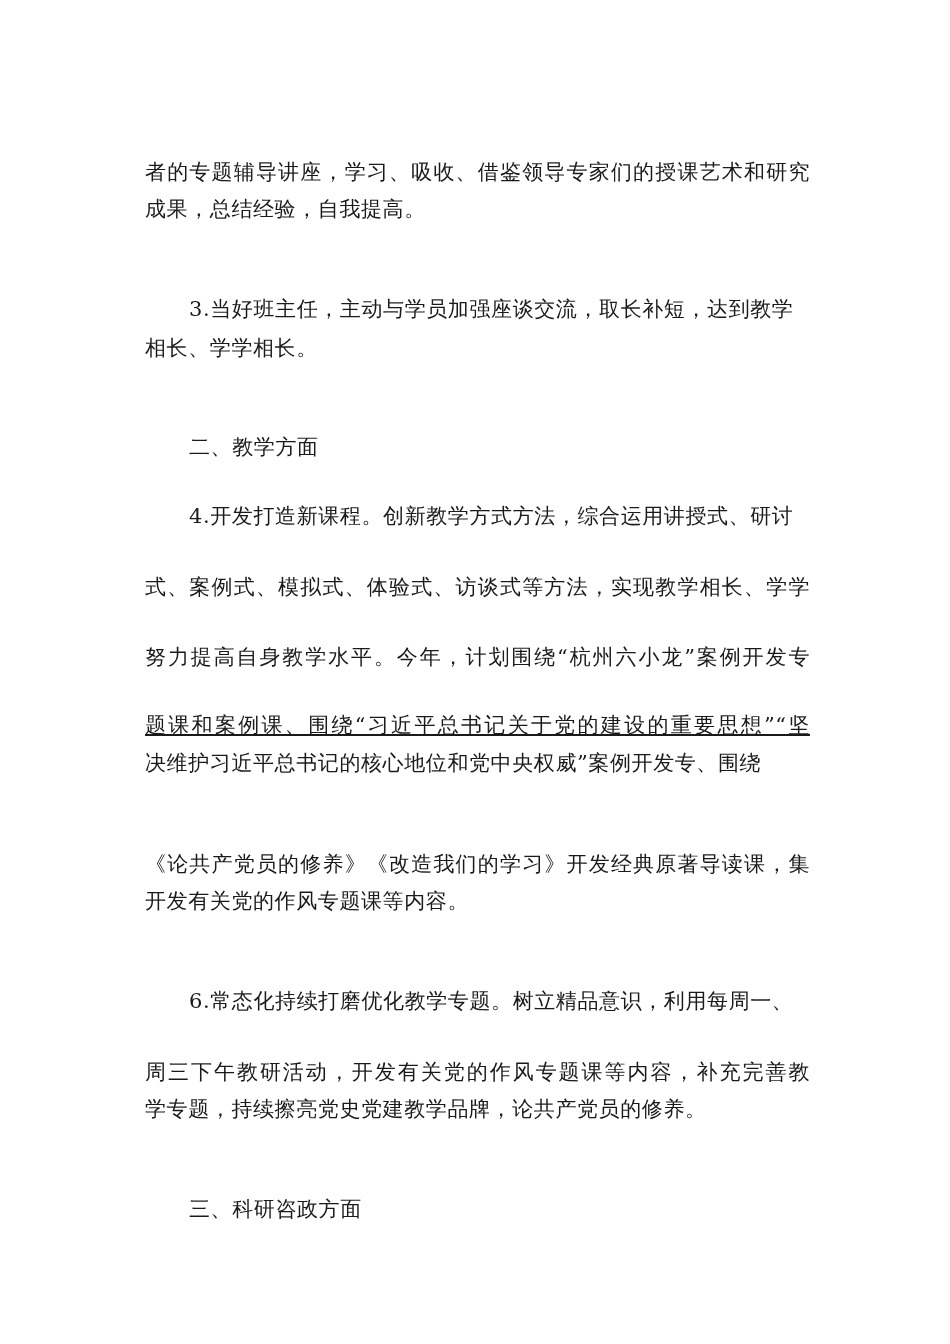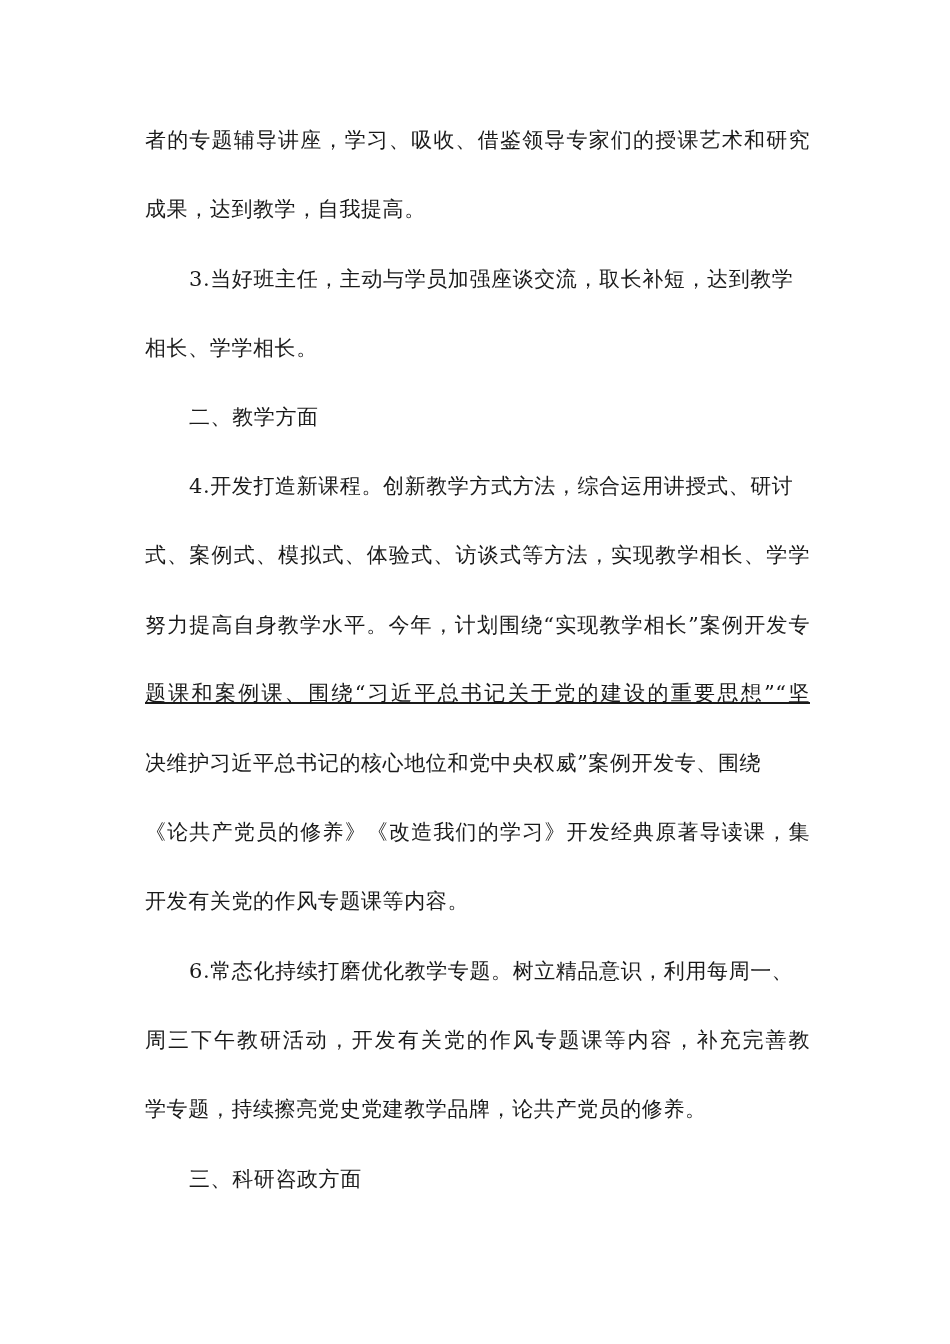--- a/index.html
+++ b/index.html
@@ -25,41 +25,43 @@
       position: absolute;
       left: 0;
       white-space: nowrap;
       font-size: 21px;
       line-height: 26px;
       height: 26px;
       letter-spacing: 0.6px;
     }
     .line.indent {
       left: 44px;
+      margin-top: 30px;
     }
     .line.justify {
       width: 665px;
       text-align: justify;
       text-align-last: justify;
       white-space: normal;
       overflow: hidden;
+      margin-top: 32px;
     }
   </style>
 </head>
 <body>
 
 <div class="page">
   <div class="line justify" style="top: 127px;">者的专题辅导讲座，学习、吸收、借鉴领导专家们的授课艺术和研究</div>
-  <div class="line" style="top: 196px;">成果，达到教学，自我提高。</div>
+  <div class="line" style="top: 196px;">成果，总结经验，自我提高。</div>
   <div class="line indent" style="top: 266px;">3.当好班主任，主动与学员加强座谈交流，取长补短，达到教学</div>
   <div class="line" style="top: 335px;">相长、学学相长。</div>
   <div class="line indent" style="top: 404px;">二、教学方面</div>
   <div class="line indent" style="top: 473px;">4.开发打造新课程。创新教学方式方法，综合运用讲授式、研讨</div>
   <div class="line justify" style="top: 542px;">式、案例式、模拟式、体验式、访谈式等方法，实现教学相长、学学相长，</div>
-  <div class="line justify" style="top: 612px;">努力提高自身教学水平。今年，计划围绕“实现教学相长”案例开发专</div>
+  <div class="line justify" style="top: 612px;">努力提高自身教学水平。今年，计划围绕“杭州六小龙”案例开发专</div>
   <div class="line justify" style="top: 680px; text-decoration: underline;">题课和案例课、围绕“习近平总书记关于党的建设的重要思想”“坚</div>
   <div class="line" style="top: 750px;">决维护习近平总书记的核心地位和党中央权威”案例开发专、围绕</div>
   <div class="line justify" style="top: 819px;">《论共产党员的修养》《改造我们的学习》开发经典原著导读课，集体</div>
   <div class="line" style="top: 888px;">开发有关党的作风专题课等内容。</div>
   <div class="line indent" style="top: 958px;">6.常态化持续打磨优化教学专题。树立精品意识，利用每周一、</div>
   <div class="line justify" style="top: 1027px;">周三下午教研活动，开发有关党的作风专题课等内容，补充完善教</div>
   <div class="line" style="top: 1096px;">学专题，持续擦亮党史党建教学品牌，论共产党员的修养。</div>
   <div class="line indent" style="top: 1166px;">三、科研咨政方面</div>
 </div>
 

